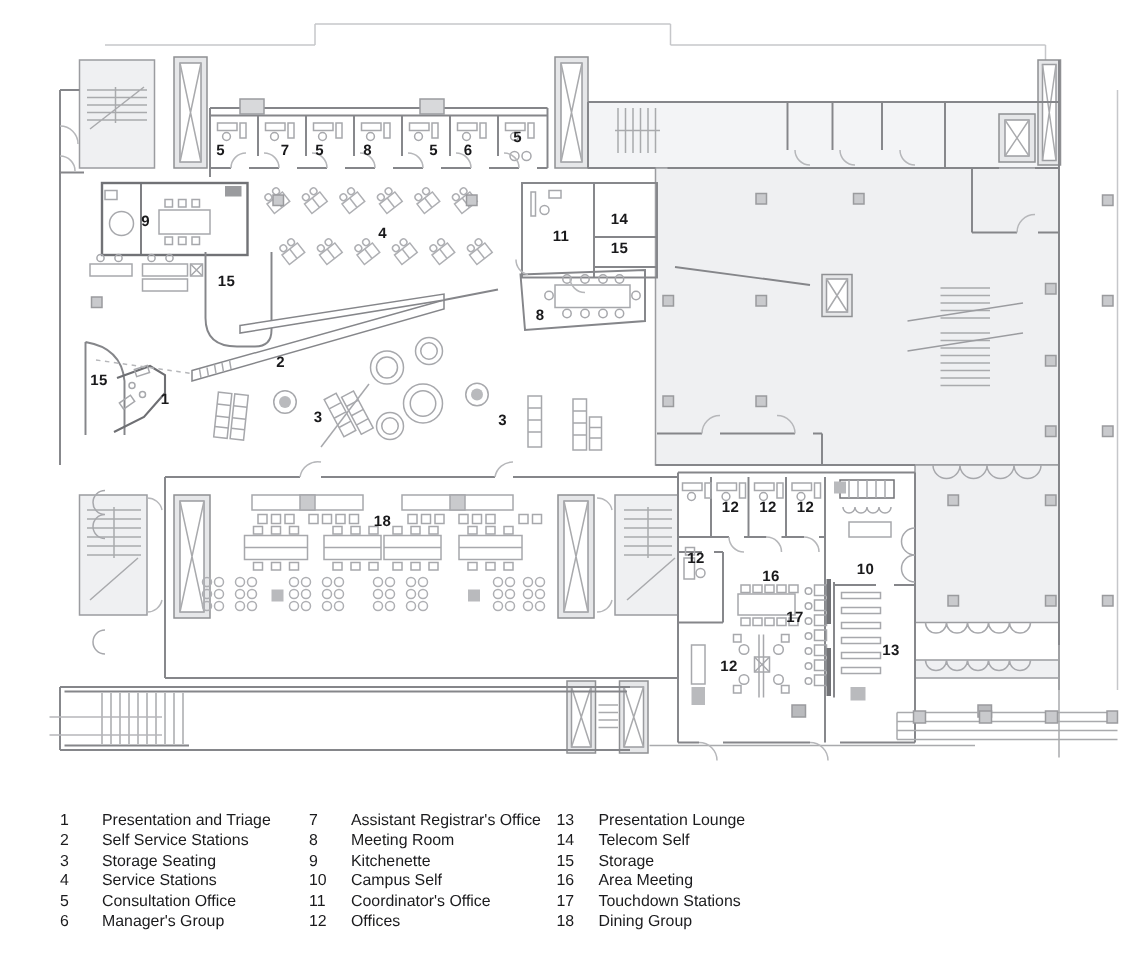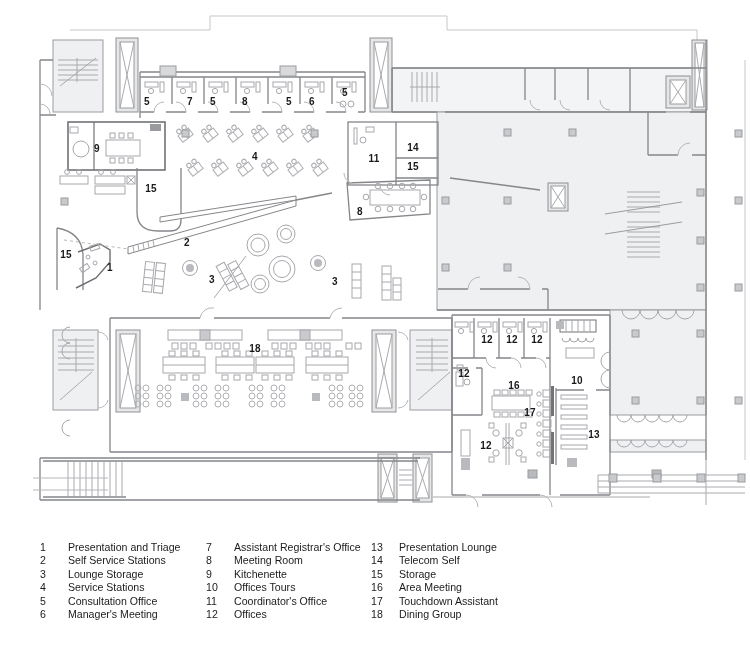--- a/index.html
+++ b/index.html
@@ -490,51 +490,51 @@
     <div class="legend-row">
         <span class="legend-num">1</span>
         <span class="legend-label">Presentation and Triage</span>
       </div>
     <div class="legend-row">
         <span class="legend-num">2</span>
         <span class="legend-label">Self Service Stations</span>
       </div>
     <div class="legend-row">
         <span class="legend-num">3</span>
-        <span class="legend-label">Lounge Storage</span>
+        <span class="legend-label">Storage Seating</span>
       </div>
     <div class="legend-row">
         <span class="legend-num">4</span>
         <span class="legend-label">Service Stations</span>
       </div>
     <div class="legend-row">
         <span class="legend-num">5</span>
         <span class="legend-label">Consultation Office</span>
       </div>
     <div class="legend-row">
         <span class="legend-num">6</span>
-        <span class="legend-label">Manager's Meeting</span>
+        <span class="legend-label">Manager's Group</span>
       </div>
   </div>
   <div class="legend-col c2">
     <div class="legend-row">
         <span class="legend-num">7</span>
         <span class="legend-label">Assistant Registrar's Office</span>
       </div>
     <div class="legend-row">
         <span class="legend-num">8</span>
         <span class="legend-label">Meeting Room</span>
       </div>
     <div class="legend-row">
         <span class="legend-num">9</span>
         <span class="legend-label">Kitchenette</span>
       </div>
     <div class="legend-row">
         <span class="legend-num">10</span>
-        <span class="legend-label">Offices Tours</span>
+        <span class="legend-label">Campus Self</span>
       </div>
     <div class="legend-row">
         <span class="legend-num">11</span>
         <span class="legend-label">Coordinator's Office</span>
       </div>
     <div class="legend-row">
         <span class="legend-num">12</span>
         <span class="legend-label">Offices</span>
       </div>
   </div>
@@ -550,20 +550,20 @@
     <div class="legend-row">
         <span class="legend-num">15</span>
         <span class="legend-label">Storage</span>
       </div>
     <div class="legend-row">
         <span class="legend-num">16</span>
         <span class="legend-label">Area Meeting</span>
       </div>
     <div class="legend-row">
         <span class="legend-num">17</span>
-        <span class="legend-label">Touchdown Assistant</span>
+        <span class="legend-label">Touchdown Stations</span>
       </div>
     <div class="legend-row">
         <span class="legend-num">18</span>
         <span class="legend-label">Dining Group</span>
       </div>
   </div>
 </div>
 
 </body></html>

